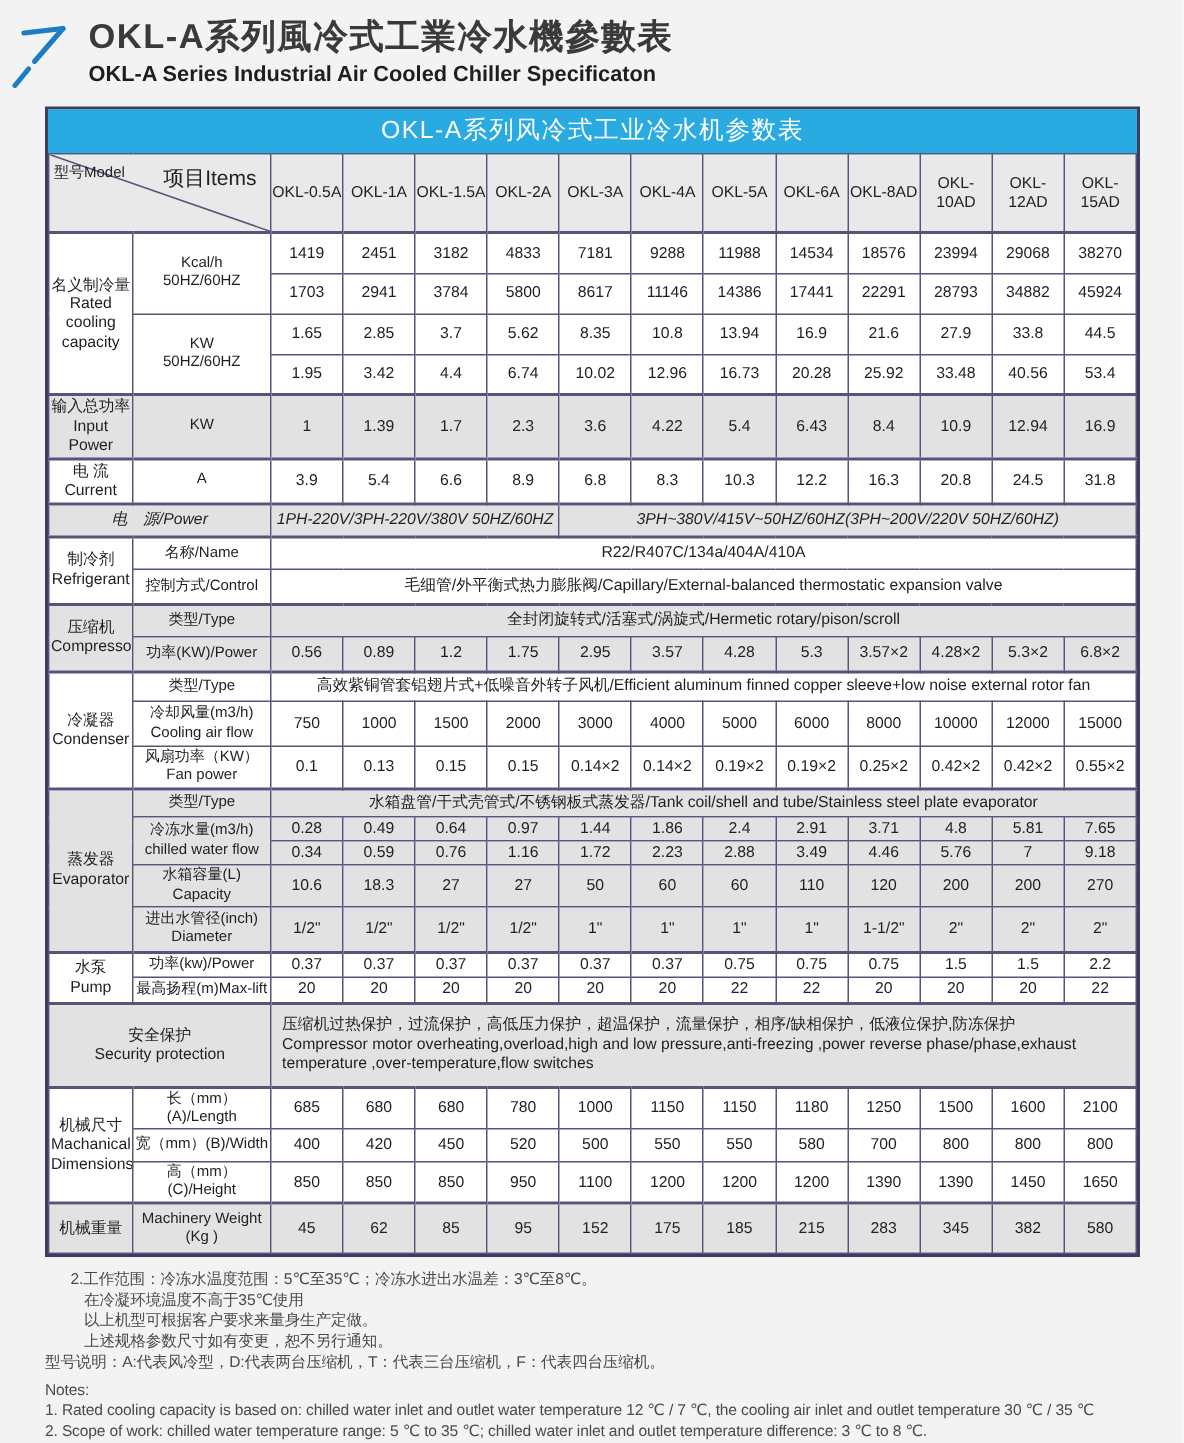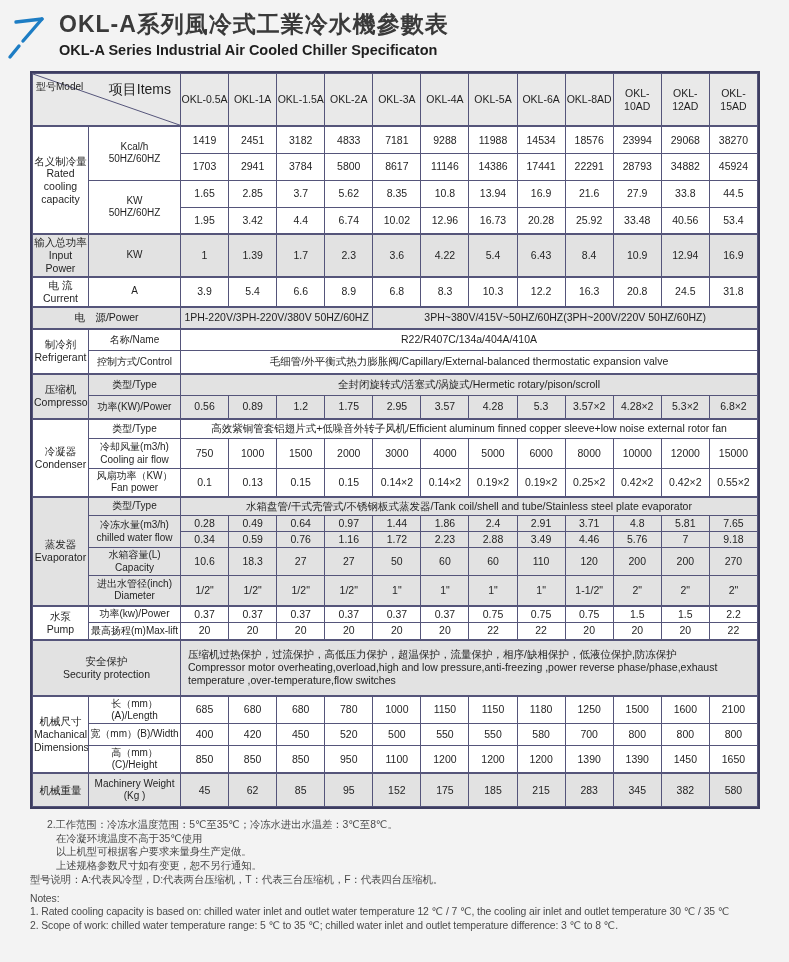--- a/index.html
+++ b/index.html
@@ -57,20 +57,21 @@
       <path d="M12 34 L3 45"></path>
     </g>
   </svg>
   <div class="titles">
     <div class="title-zh">OKL-A系列風冷式工業冷水機參數表</div>
     <div class="title-en">OKL-A Series Industrial Air Cooled Chiller Specificaton</div>
   </div>
 </div>
 
 <div class="table-wrap">
+  <div class="banner" style="background: rgb(41, 171, 226);">OKL-A系列风冷式工业冷水机参数表</div>
   <table>
     <colgroup id="cols">
         <col style="width: 56px;">
         <col style="width: 92px;">
         <col>
         <col>
         <col>
         <col>
         <col>
         <col>
@@ -196,21 +197,21 @@
           <td class="val">8.9</td>
           <td class="val">6.8</td>
           <td class="val">8.3</td>
           <td class="val">10.3</td>
           <td class="val">12.2</td>
           <td class="val">16.3</td>
           <td class="val">20.8</td>
           <td class="val">24.5</td>
           <td class="val">31.8</td>
         </tr>
-        <tr class="shade sect" style="height: 22px;">
+        <tr class="shade sect" style="height: 22px; font-style: italic;">
           <td colspan="2" class="group">电　源/Power</td>
           <td colspan="4" class="val">1PH-220V/3PH-220V/380V 50HZ/60HZ</td>
           <td colspan="8" class="val">3PH~380V/415V~50HZ/60HZ(3PH~200V/220V 50HZ/60HZ)</td>
         </tr>
         <tr class="sect" style="height: 22px;">
           <td rowspan="2" class="group">制冷剂
 Refrigerant</td>
           <td class="sub">名称/Name</td>
           <td colspan="12" class="val">R22/R407C/134a/404A/410A</td>
         </tr>

